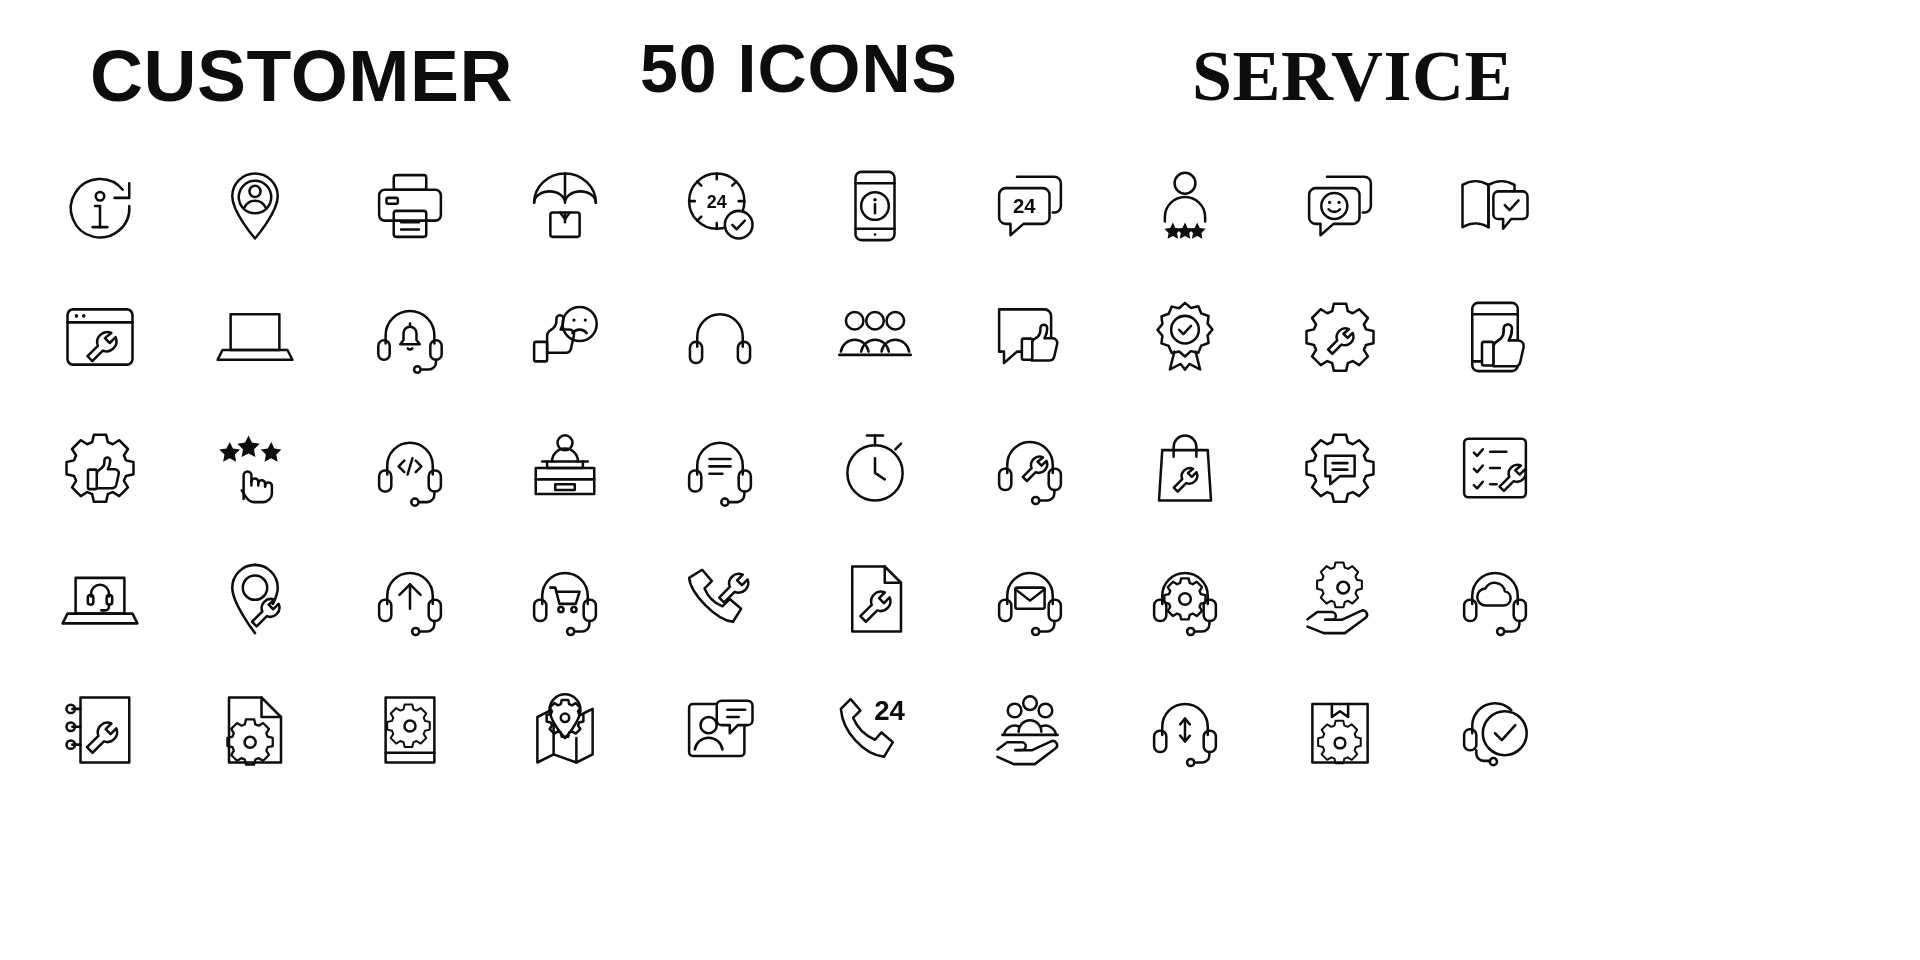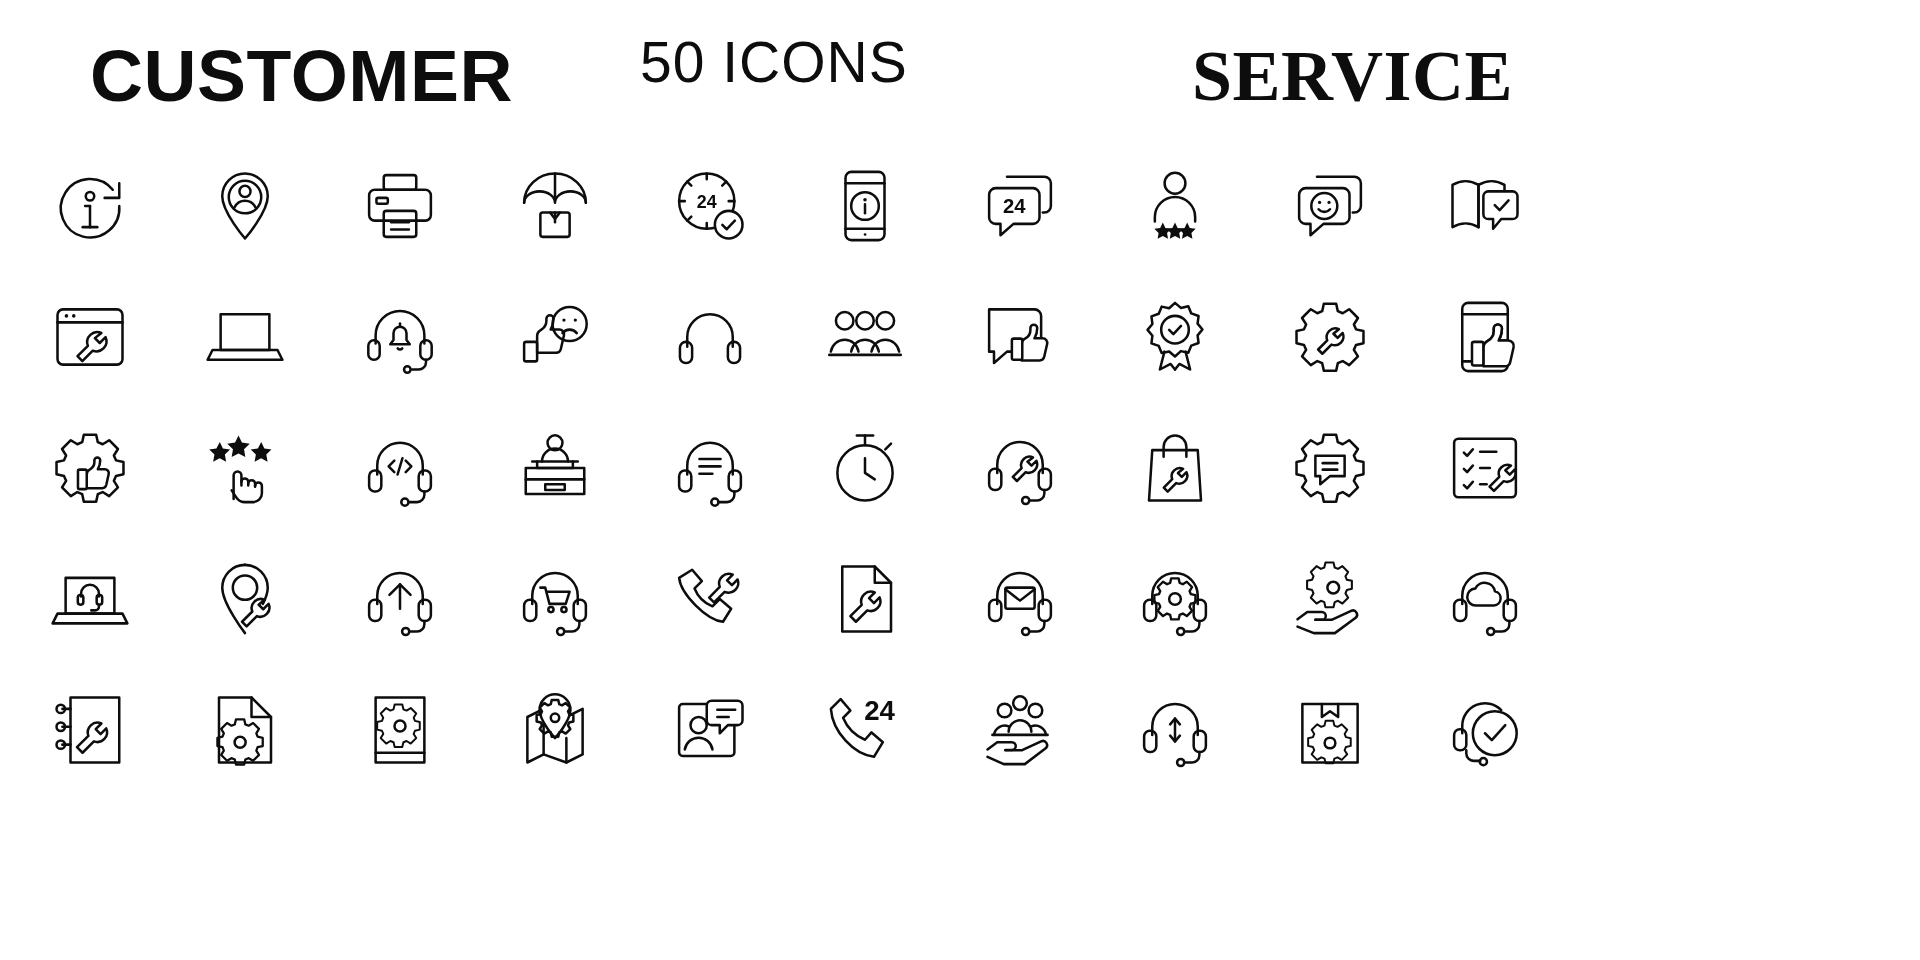--- a/index.html
+++ b/index.html
@@ -20,35 +20,35 @@
   }
   .title-customer{
     position:absolute;left:90px;top:40px;
     font-size:72px;
     font-weight:700;
     transform:scaleX(1.02);
     transform-origin:left center;
   }
   .title-count{
     position:absolute;left:640px;top:34px;
-    font-size:57px;
-    font-weight:400;
+    font-size:68px;
+    font-weight:700;
     letter-spacing:1px;
   }
   .title-service{
     position:absolute;left:1192px;top:40px;
     font-size:72px;
     font-weight:700;
     font-family:Liberation Serif, serif;
   }
 
   
   .grid{
     position:absolute;
-    left:12px;top:140px;
+    left:22px;top:140px;
     width:1870px;
     display:grid;
     grid-template-columns:repeat(10,155px);
     grid-auto-rows:131px;
     column-gap:0px;row-gap:0px;
   }
   .cell{
     width:155px;height:131px;
     display:flex;align-items:center;justify-content:center;
   }

